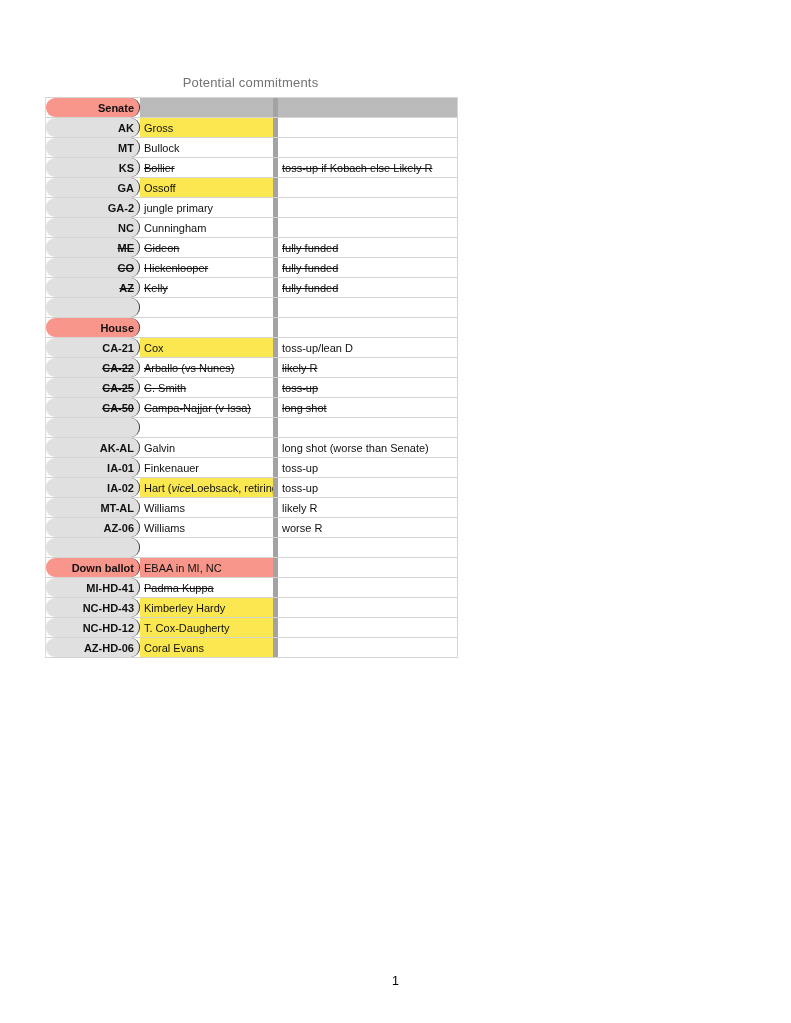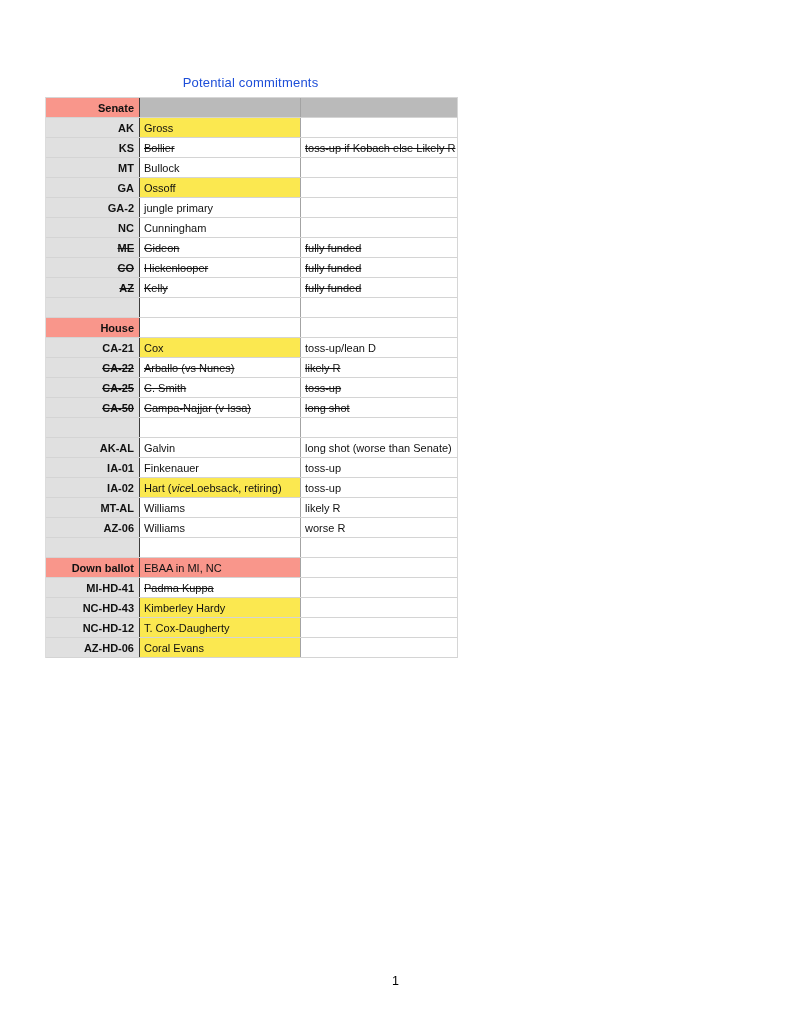--- a/index.html
+++ b/index.html
@@ -10,21 +10,21 @@
     font-family: "Liberation Sans", sans-serif;
     color: #111;
     overflow: hidden;
   }
   .page-title {
     position: absolute;
     left: 45px; top: 75px; width: 411px;
     text-align: center;
     font-size: 13px;
     letter-spacing: 0.2px;
-    color: #1d4ed8;
+    color: #737373;
   }
   .table-wrap {
     position: absolute;
     left: 45px; top: 97px; width: 411px;
     border-top: 1px solid #d6d6d6;
     border-left: 1px solid #dcdcdc;
     border-right: 1px solid #d6d6d6;
     font-size: 11px;
   }
   .row {
@@ -41,25 +41,26 @@
     white-space: nowrap;
     overflow: hidden;
   }
   .c1 {
     width: 94px;
     justify-content: flex-end;
     padding-right: 5px;
     font-weight: bold;
     background: #e0e0e0;
     border-right: 1px solid #3c3c3c;
+    border-radius: 9px;
   }
   .c2 {
-    width: 161px;
+    width: 138px;
     padding-left: 4px;
-    border-right: 1px solid #a3a3a3;
+    border-right: 5px solid #a3a3a3;
   }
   .c3 {
     flex: 1;
     padding-left: 4px;
   }
   .bg-yellow { background: #fbe850; }
   .bg-pink   { background: #f9968b; }
   .bg-gray   { background: #bababa; }
   .strike    { text-decoration: line-through; }
   .it        { font-style: italic; }
@@ -88,37 +89,37 @@
       <div class="cell c1">
         <span>AK</span>
       </div>
       <div class="cell c2 bg-yellow">
         <span>Gross</span>
       </div>
       <div class="cell c3"></div>
     </div>
     <div class="row">
       <div class="cell c1">
+        <span>MT</span>
+      </div>
+      <div class="cell c2">
+        <span>Bullock</span>
+      </div>
+      <div class="cell c3"></div>
+    </div>
+    <div class="row">
+      <div class="cell c1">
         <span>KS</span>
       </div>
       <div class="cell c2">
         <span class="strike">Bollier</span>
       </div>
       <div class="cell c3">
         <span class="strike">toss-up if Kobach else Likely R</span>
       </div>
-    </div>
-    <div class="row">
-      <div class="cell c1">
-        <span>MT</span>
-      </div>
-      <div class="cell c2">
-        <span>Bullock</span>
-      </div>
-      <div class="cell c3"></div>
     </div>
     <div class="row">
       <div class="cell c1">
         <span>GA</span>
       </div>
       <div class="cell c2 bg-yellow">
         <span>Ossoff</span>
       </div>
       <div class="cell c3"></div>
     </div>

